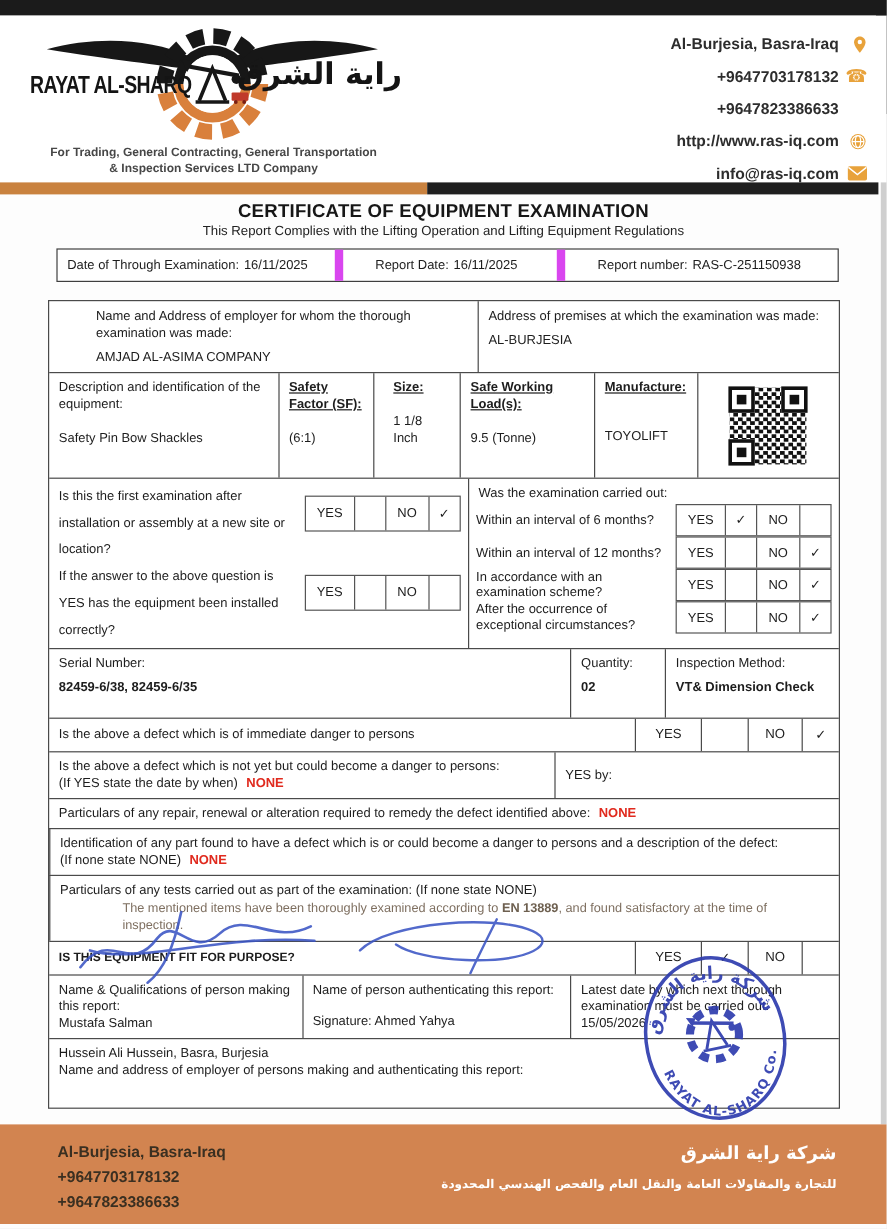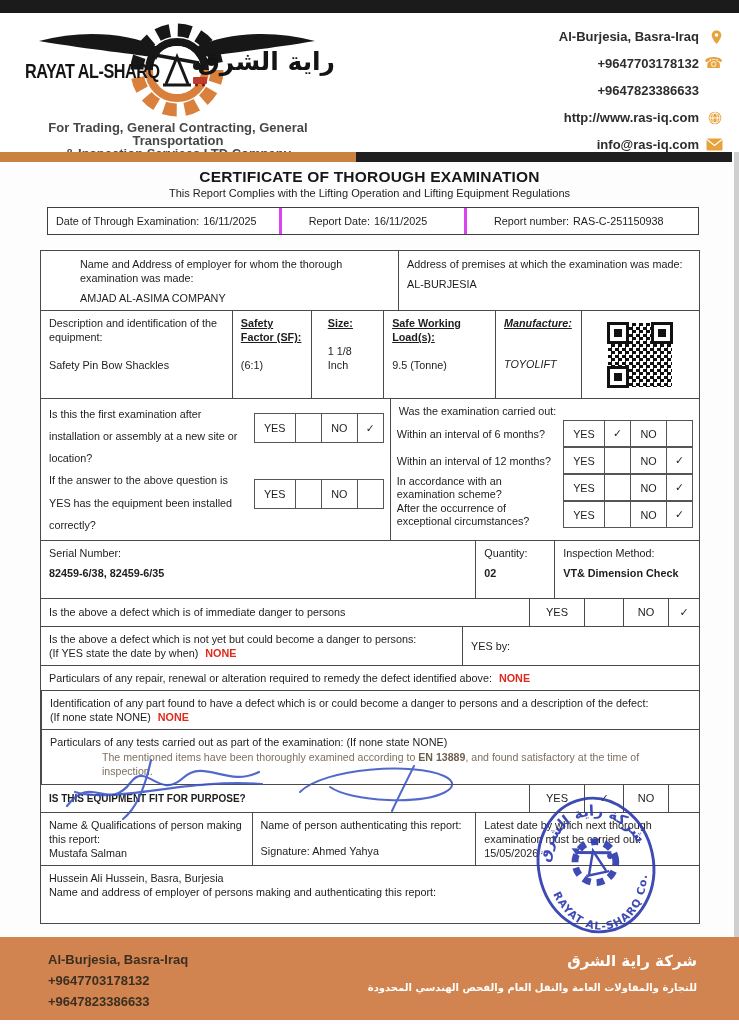--- a/index.html
+++ b/index.html
@@ -10,57 +10,57 @@
   .tr-dark{position:absolute;right:0;top:0;width:9px;height:95px;background:#1b1b1b;}
   .right-strip{position:absolute;right:0;top:95px;width:5px;height:842px;background:#cfcfcf;}
   
   .header{position:absolute;left:0;top:13px;width:739px;height:139px;background:#fff;}
   .logo-area{position:absolute;left:25px;top:4px;width:310px;height:104px;}
   .logo-svg{position:absolute;left:0;top:0;}
   .logo-en{position:absolute;left:0;top:44px;font-size:18px;font-weight:bold;letter-spacing:-.5px;
            transform:scaleX(.9) scaleY(1.15);transform-origin:left center;color:#141414;white-space:nowrap;z-index:2;}
   .logo-ar{position:absolute;right:0;top:30px;font-size:25px;font-weight:bold;color:#141414;
            font-family:"DejaVu Sans",sans-serif;direction:rtl;white-space:nowrap;z-index:2;}
-  .tagline{position:absolute;left:8px;top:108px;width:340px;text-align:center;font-size:13px;
+  .tagline{position:absolute;left:8px;top:108px;width:340px;text-align:center;font-size:10px;
            font-weight:bold;color:#474747;line-height:13px;}
   .contact{position:absolute;right:16px;top:10px;width:220px;}
   .contact-row{display:flex;justify-content:flex-end;align-items:center;height:27px;}
   .contact-text{font-size:13px;font-weight:600;color:#2d2d2d;}
   .icon-slot{width:24px;height:17px;display:flex;align-items:center;justify-content:flex-end;}
   .glyph-icon{font-size:15px;color:#e8a23b;font-family:"DejaVu Sans",sans-serif;line-height:15px;}
   
   .divider{position:absolute;left:0;top:152px;height:10px;width:739px;}
   .divider .orange{position:absolute;left:0;top:0;width:356px;height:10px;background:#c9823f;}
   .divider .black{position:absolute;left:356px;top:0;width:376px;height:10px;background:#1f1f1f;}
   
   .doc-title{position:absolute;left:0;top:168px;width:739px;text-align:center;font-size:15.5px;
              font-weight:bold;letter-spacing:.2px;color:#161616;}
   .doc-subtitle{position:absolute;left:0;top:187px;width:739px;text-align:center;font-size:11px;color:#222;}
   
   .meta-table{position:absolute;left:47px;top:207px;width:652px;display:flex;border:1px solid #3f3f3f;
               background:#fff;box-sizing:border-box;}
   .meta-cell{padding:7px 8px;font-size:10.8px;box-sizing:border-box;}
-  .meta-cell+.meta-cell{border-left:3px solid #d946ef;padding-left:27px;}
+  .meta-cell+.meta-cell{border-left:7px solid #d946ef;padding-left:27px;}
   .mc1{width:35.5%;} .mc2{width:28.5%;} .mc3{width:36%;}
   .lv{margin-left:4px;}
   
   .main-table{position:absolute;left:40px;top:250px;width:660px;border:1.5px solid #4a4a4a;
               background:#fff;box-sizing:border-box;font-size:10.8px;}
   .t-row{display:flex;box-sizing:border-box;}
   .t-row+.t-row{border-top:1px solid #4a4a4a;}
   .c{padding:5px 8px;box-sizing:border-box;line-height:1.3;}
   .c+.c{border-left:1px solid #4a4a4a;}
   .bu{font-weight:bold;text-decoration:underline;}
   .red{color:#e02a1e;font-weight:600;}
   .val{margin-top:6px;}
   .val-strong{font-weight:bold;}
   .row-a{min-height:44px;margin-left:31px;} .row-a .c{padding-top:6px;}
   .ca1{width:52%;} .ca2{width:48%;}
   .row-b{min-height:88px;}
-  .cb1{width:29%;} .cb2{width:12%;} .cb3{width:11%;padding-left:16px;} .cb4{width:17%;} .cb5{width:13%;font-style:italic;}
+  .cb1{width:29%;} .cb2{width:12%;} .cb3{width:11%;padding-left:16px;} .cb4{width:17%;} .cb5{width:13%;}
   .cb6{width:18%;display:flex;align-items:center;justify-content:center;}
   
   .row-c{min-height:136px;}
   .cc-left{width:53%;padding:4px 6px 4px 8px;box-sizing:border-box;}
   .cc-right{width:47%;border-left:1px solid #4a4a4a;padding:4px 6px;box-sizing:border-box;}
   .q-block{display:flex;align-items:flex-start;}
   .q-text{flex:1;line-height:2.05;padding-right:4px;}
   .yn-grid{display:flex;border:1px solid #555;background:#fff;margin-top:10px;}
   .yn-grid>div{display:flex;align-items:center;justify-content:center;height:28px;font-size:10.8px;}
   .yn-grid>div+div{border-left:1px solid #555;}
@@ -200,21 +200,21 @@
         </span>
       </div>
     </div>
   </div>
 
   <div class="divider">
     <div class="orange"></div>
     <div class="black"></div>
   </div>
 
-  <div class="doc-title">CERTIFICATE OF THOROUGH EXAMINATION</div>
+  <div class="doc-title">CERTIFICATE OF EQUIPMENT EXAMINATION</div>
   <div class="doc-subtitle">This Report Complies with the Lifting Operation and Lifting Equipment Regulations</div>
 
   <div class="meta-table">
     <div class="meta-cell mc1">
       <span>Date of Through Examination:</span><span class="lv">16/11/2025</span>
     </div>
     <div class="meta-cell mc2">
       <span>Report Date:</span><span class="lv">16/11/2025</span>
     </div>
     <div class="meta-cell mc3">

